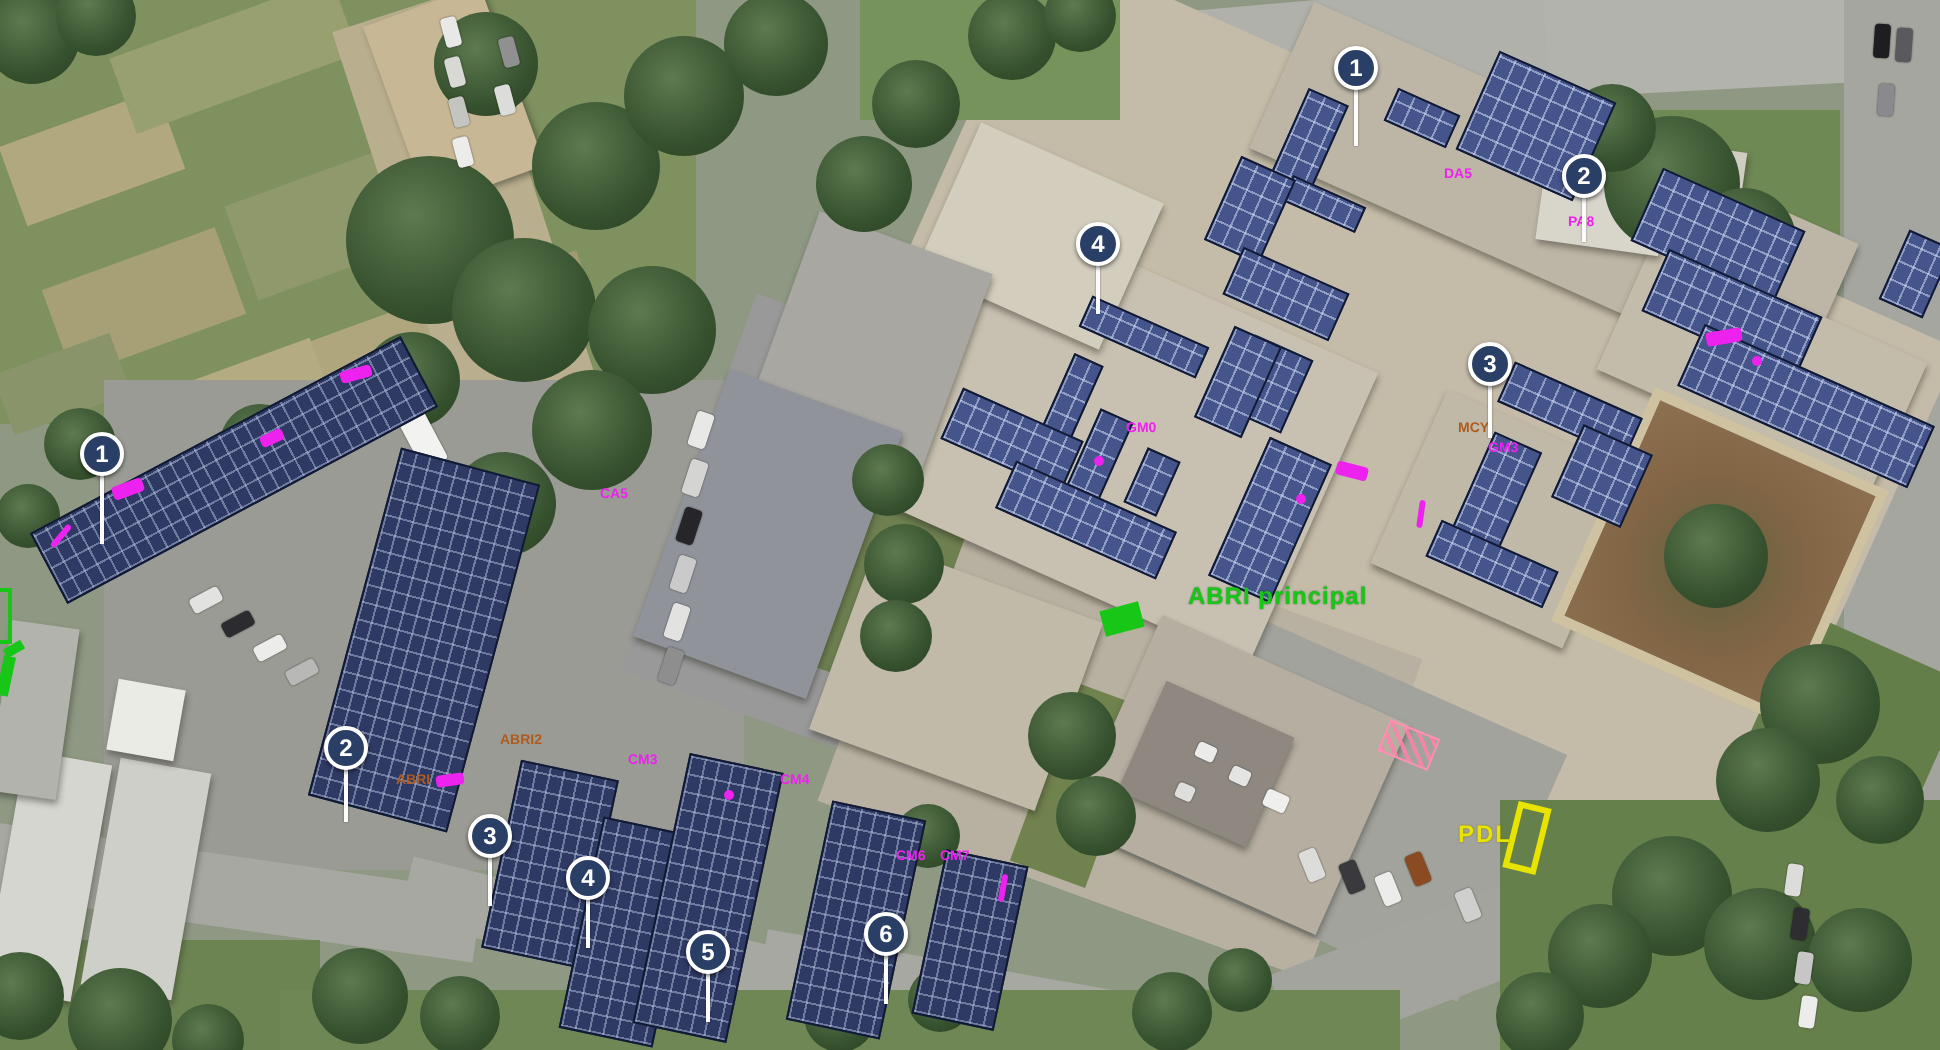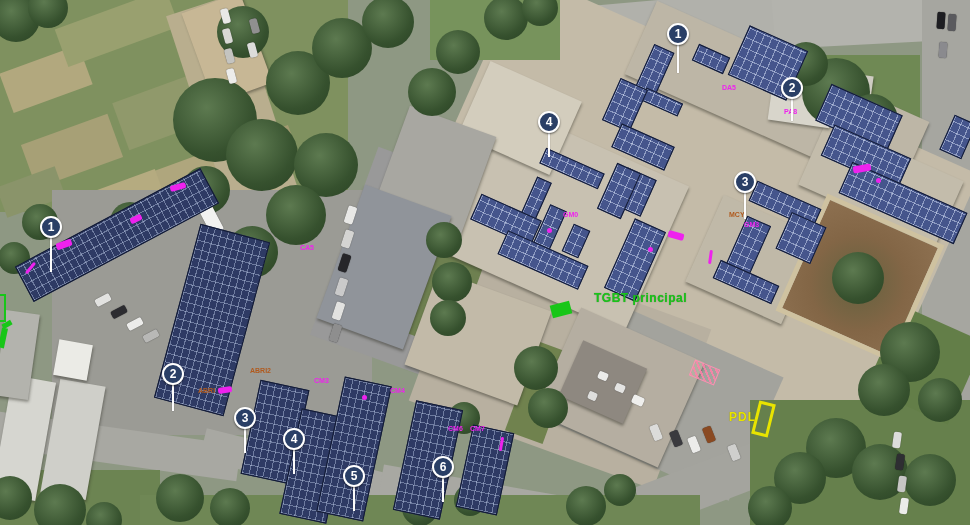--- a/index.html
+++ b/index.html
@@ -207,21 +207,21 @@
       <div class="pv roof" style="left: 541px; top: 206px; width: 18px; height: 42px; transform: rotate(24deg);"></div>
       <div class="pv roof" style="left: 499px; top: 247px; width: 88px; height: 26px; transform: rotate(24deg);"></div>
       <div class="pv roof" style="left: 567px; top: 226px; width: 18px; height: 30px; transform: rotate(24deg);"></div>
       <div class="pv roof" style="left: 606px; top: 166px; width: 26px; height: 50px; transform: rotate(24deg);"></div>
       <div class="pv roof" style="left: 610px; top: 82px; width: 30px; height: 46px; transform: rotate(24deg);"></div>
       <div class="pv roof" style="left: 614px; top: 134px; width: 58px; height: 26px; transform: rotate(24deg);"></div>
     </div>
   <div id="overlay">
     <div class="hatch" style="left:691px;top:364px;width:27px;height:17px;transform:rotate(22deg);"></div>
     <div class="green-blob" style="left:551px;top:303px;width:20px;height:13px;transform:rotate(-15deg);"></div>
-    <div class="label-green" style="left:594px;top:291px;">TGBT principal</div>
+    <div class="label-green" style="left:594px;top:291px;">ABRI principal</div>
     <div class="green-outline" style="left:-3px;top:294px;width:9px;height:28px;"></div>
     <div class="green-blob" style="left:0px;top:328px;width:6px;height:20px;transform:rotate(12deg);"></div>
     <div class="green-blob" style="left:2px;top:322px;width:10px;height:5px;transform:rotate(-30deg);"></div>
     <div class="label-yellow" style="left:729px;top:410px;">PDL</div>
     <div class="yellow-rect" style="left:755px;top:402px;width:17px;height:34px;transform:rotate(14deg);"></div>
   <div class="marker" style="left: 40px; top: 216px;">
         <div class="stem" style="height: 36px;"></div>
         <div class="circ">1</div>
       </div>
       <div class="marker" style="left: 162px; top: 363px;">

